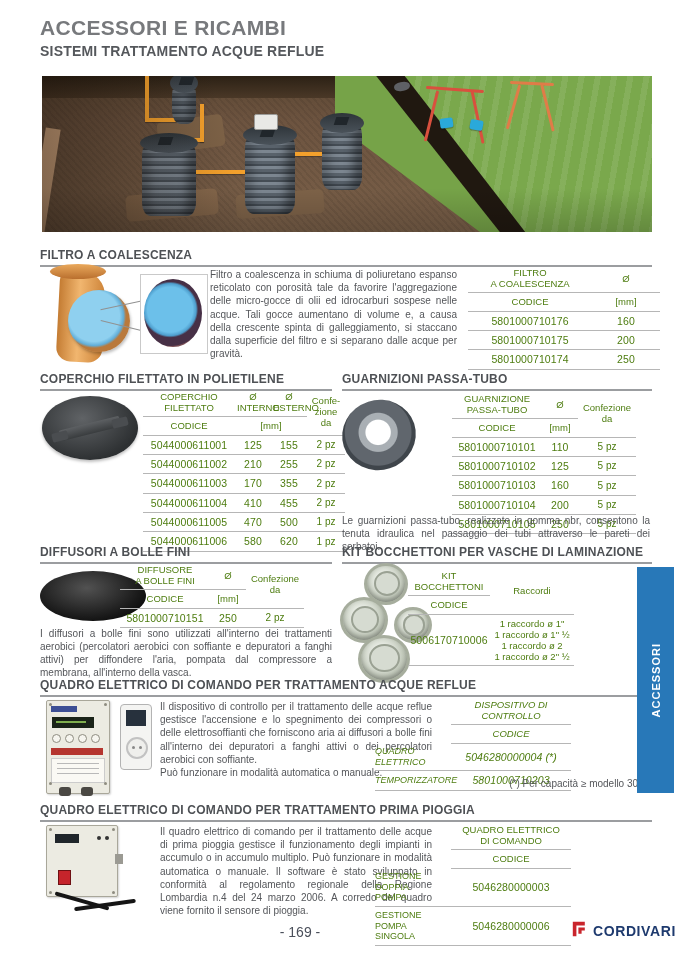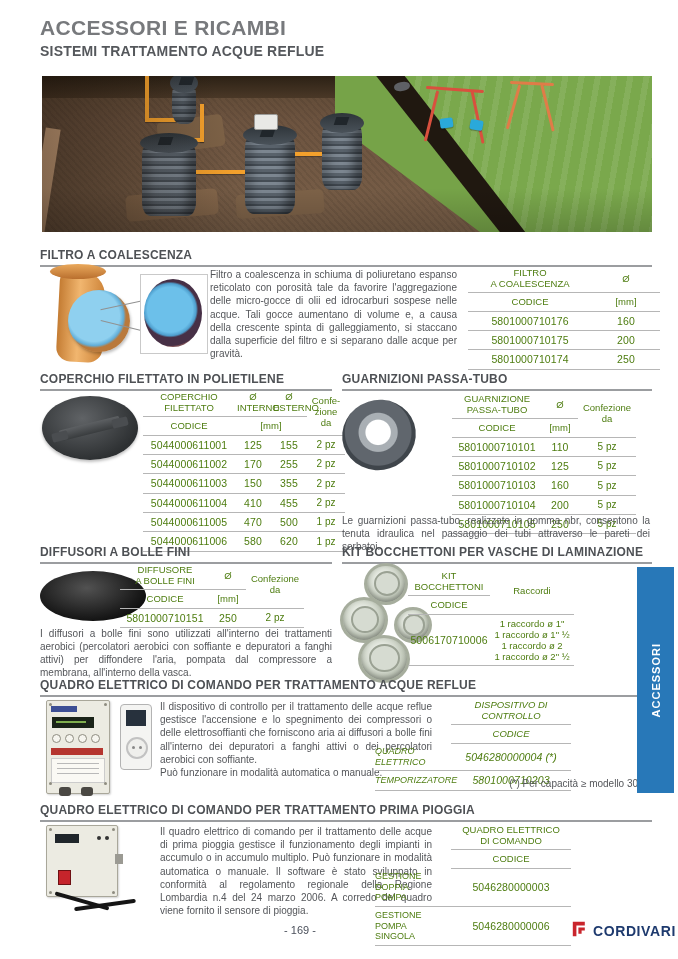--- a/index.html
+++ b/index.html
@@ -99,21 +99,21 @@
   .tmr{width:30px;height:64px;background:#f4f4f2;border:1px solid #b3b3b3;border-radius:4px;}
   .tmr-lcd{left:5px;top:5px;width:20px;height:16px;background:#27313d;}
   .tmr-sock{left:5px;top:32px;width:18px;height:18px;border-radius:50%;border:2px solid #c2c2c2;background:#efefec;}
   .tmr-sock::before{content:"";position:absolute;left:4px;top:7px;width:3px;height:3px;border-radius:50%;background:#888;}
   .tmr-sock::after{content:"";position:absolute;right:4px;top:7px;width:3px;height:3px;border-radius:50%;background:#888;}
   .q2-disp{left:8px;top:8px;width:24px;height:9px;background:#20262b;}
   .q2-btn{left:11px;top:44px;width:11px;height:13px;background:#c5242b;border:1px solid #6e1013;}
   .q2-dot{width:4px;height:4px;border-radius:50%;background:#333;position:absolute;}
   .cable{height:4px;background:#151515;border-radius:2px;position:absolute;}
   
-  .pagenum{font-size:11px;color:#4a4f5a;}
+  .pagenum{font-size:14px;color:#4a4f5a;}
   .brand{display:flex;align-items:center;gap:5px;margin-left:44px;}
   .brand-name{font-size:14px;font-weight:bold;color:#1e3a6e;letter-spacing:.6px;}
   .side-tab{right:4px;top:567px;width:37px;height:226px;background:#2878b8;
         display:flex;align-items:center;justify-content:center;}
   .side-tab span{writing-mode:vertical-rl;transform:rotate(180deg);color:#fff;
         font-size:11px;font-weight:bold;letter-spacing:1px;}
 </style>
 </head>
 <body>
 
@@ -228,27 +228,27 @@
         <td class="hdr bb" colspan="2">[mm]</td>
       </tr>
       <tr>
             <td class="code bb">5044000611001</td>
             <td class="code bb">125</td>
             <td class="code bb">155</td>
             <td class="bb">2 pz</td>
           </tr>
       <tr>
             <td class="code bb">5044000611002</td>
-            <td class="code bb">170</td>
+            <td class="code bb">210</td>
             <td class="code bb">255</td>
             <td class="bb">2 pz</td>
           </tr>
       <tr>
             <td class="code bb">5044000611003</td>
-            <td class="code bb">150</td>
+            <td class="code bb">170</td>
             <td class="code bb">355</td>
             <td class="bb">2 pz</td>
           </tr>
       <tr>
             <td class="code bb">5044000611004</td>
             <td class="code bb">410</td>
             <td class="code bb">455</td>
             <td class="bb">2 pz</td>
           </tr>
       <tr>

